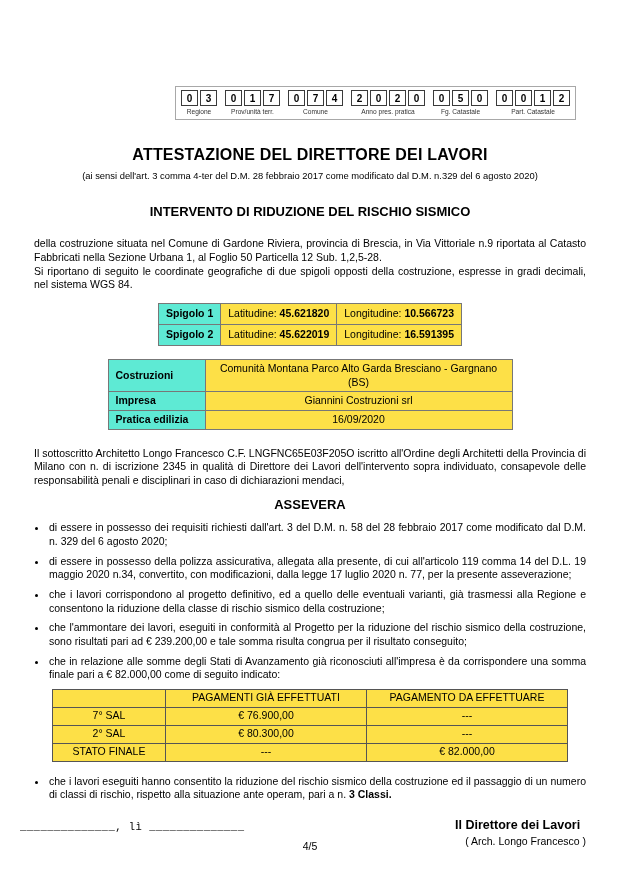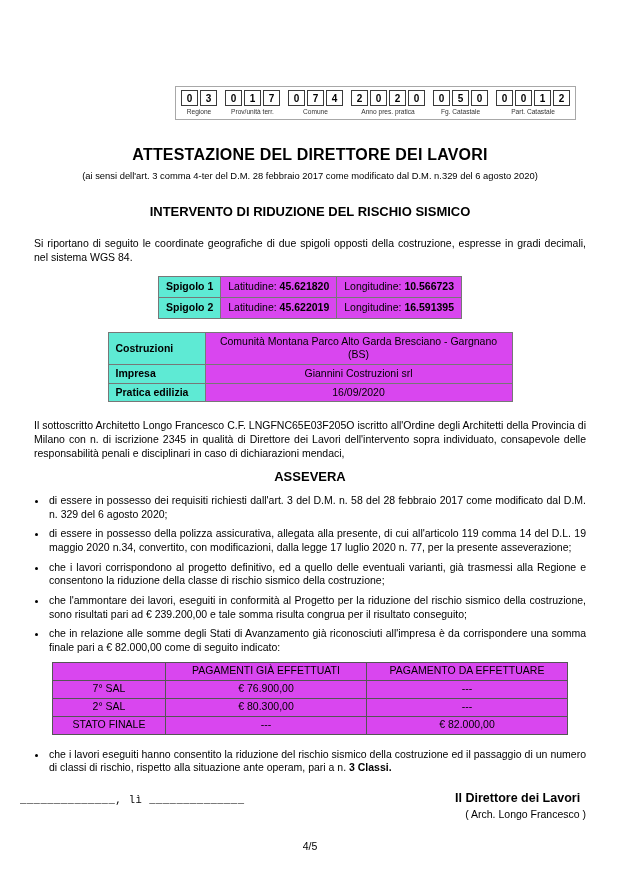--- a/index.html
+++ b/index.html
@@ -48,21 +48,21 @@
     margin-top:21px;text-align:center;font-weight:bold;font-size:13px;
   }
   
   .para{
     margin:17px 34px 0 34px;
     text-align:justify;
   }
   .para p{margin:0;}
   
   table{border-collapse:collapse;font-size:10.5px;}
-  td,th{border:1px solid #777;padding:2px 7px;background:#d946ef;}
+  td,th{border:1px solid #777;padding:2px 7px;background:#fde047;}
   .label-cell{background:#5eead4;font-weight:bold;white-space:nowrap;}
   
   .coords-table-wrap{margin-top:11px;display:flex;justify-content:center;}
   .coords-table td{height:16px;}
   
   .details-table-wrap{margin-top:13px;display:flex;justify-content:center;}
   .details-table .label-cell{width:82px;}
   .details-table .value-cell{width:292px;text-align:center;}
   
   .assevera{
@@ -165,20 +165,21 @@
       </div>
 
     </div>
   </div>
 
   <div class="doc-title">ATTESTAZIONE DEL DIRETTORE DEI LAVORI</div>
   <div class="doc-subtitle">(ai sensi dell'art. 3 comma 4-ter del D.M. 28 febbraio 2017 come modificato dal D.M. n.329 del 6 agosto 2020)</div>
   <div class="section-title">INTERVENTO DI RIDUZIONE DEL RISCHIO SISMICO</div>
 
   <div class="para">
+    <p>della costruzione situata nel Comune di Gardone Riviera, provincia di Brescia, in Via Vittoriale n.9 riportata al Catasto Fabbricati nella Sezione Urbana 1, al Foglio 50 Particella 12 Sub. 1,2,5-28.</p>
     <p>Si riportano di seguito le coordinate geografiche di due spigoli opposti della costruzione, espresse in gradi decimali, nel sistema WGS 84.</p>
   </div>
 
   <div class="coords-table-wrap">
     <table class="coords-table">
       <tbody>
         <tr>
           <td class="label-cell">Spigolo 1</td>
           <td><span>Latitudine:</span> <span class="bold">45.621820</span></td>
           <td><span>Longitudine:</span> <span class="bold">10.566723</span></td>

